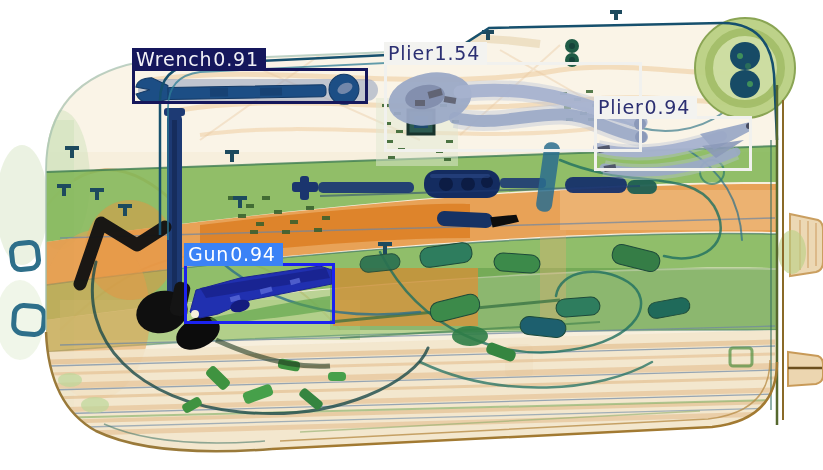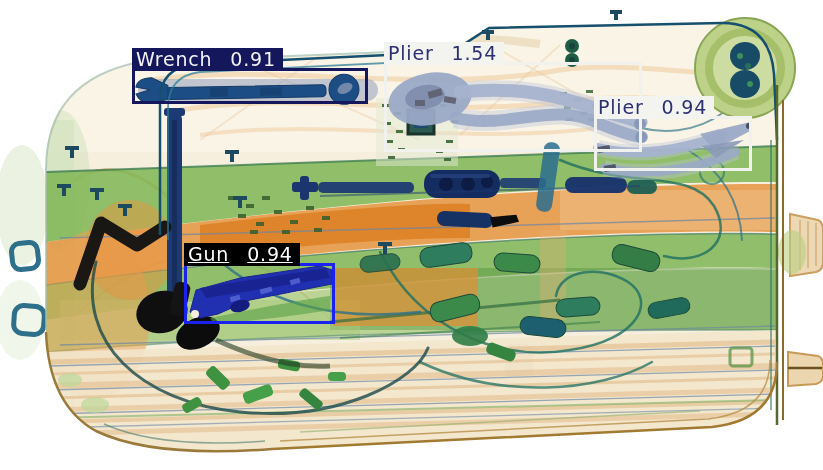--- a/index.html
+++ b/index.html
@@ -4,21 +4,21 @@
 <style>
   html,body{margin:0;padding:0;background:#ffffff;}
   .stage{position:relative;width:823px;height:470px;overflow:hidden;background:#ffffff;
          font-family:"DejaVu Sans",sans-serif;}
   .stage svg{position:absolute;inset:0;display:block;}
   .overlay{position:absolute;inset:0;}
   .det-box{position:absolute;border:3px solid;box-sizing:border-box;}
   .det-label{position:absolute;bottom:100%;left:-3px;display:flex;align-items:baseline;
              white-space:nowrap;font-size:19px;line-height:22px;letter-spacing:0.8px;
              padding:0 7px 1px 4px;font-family:"DejaVu Sans",sans-serif;justify-content:space-between;}
-  .det-score{margin-left:18px;}
+  .det-score{margin-left:1px;}
 </style>
 </head>
 <body>
 
 <div class="stage">
 
 <svg viewBox="0 0 823 470" width="823" height="470">
   <defs>
     <clipPath id="caseClip">
       <path d="M46,165 Q46,78 142,62 L450,51 L489,27 L723,22 Q771,22 775,74 L778,200 L778,362 Q778,420 713,427 L272,449 Q152,458 96,431 Q49,405 46,332 Z"></path>
@@ -320,20 +320,20 @@
           <span class="det-score">1.54</span>
         </div>
       </div>
       <div class="det-box" style="left: 594px; top: 116px; width: 158px; height: 55px; border-color: rgb(241, 241, 238);">
         <div class="det-label" style="background: rgb(243, 243, 240); color: rgb(43, 47, 114);">
           <span class="det-name">Plier</span>
           <span class="det-score">0.94</span>
         </div>
       </div>
       <div class="det-box" style="left: 184px; top: 263px; width: 151px; height: 61px; border-color: rgb(27, 34, 240);">
-        <div class="det-label" style="background: #000000; color: rgb(255, 255, 255); text-decoration: underline;">
+        <div class="det-label" style="background: #3b82f6; color: rgb(255, 255, 255);">
           <span class="det-name">Gun</span>
           <span class="det-score">0.94</span>
         </div>
       </div>
     </div>
 
 </div>
 
 </body></html>

